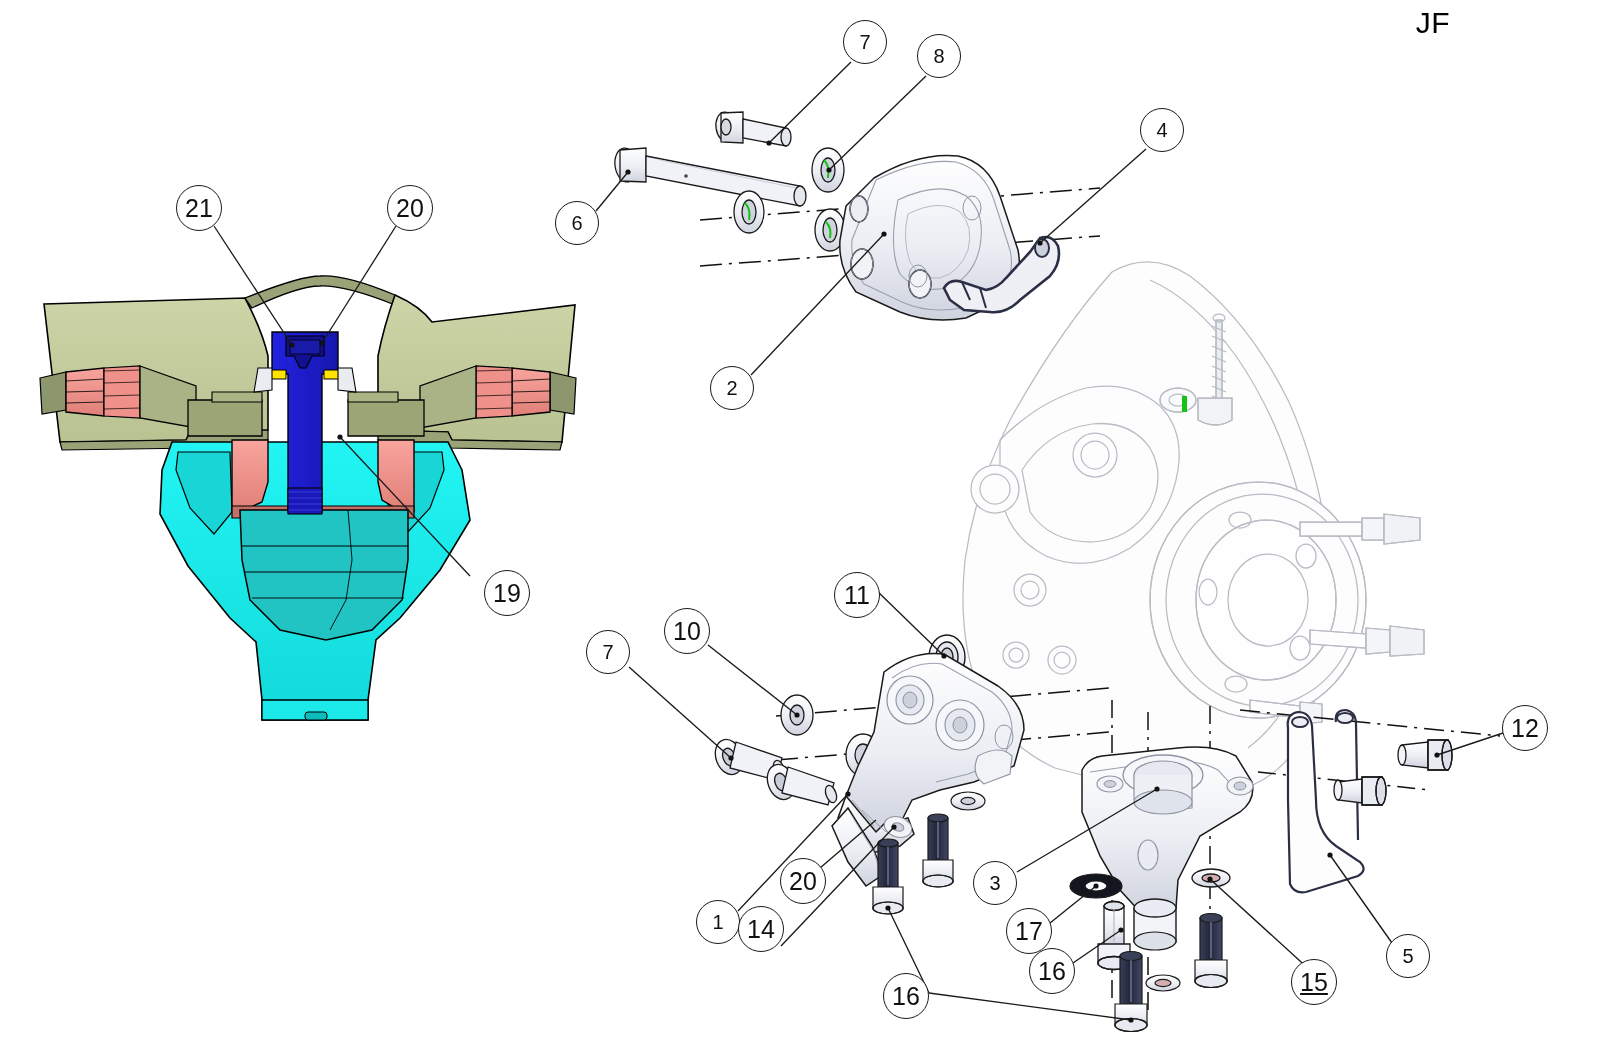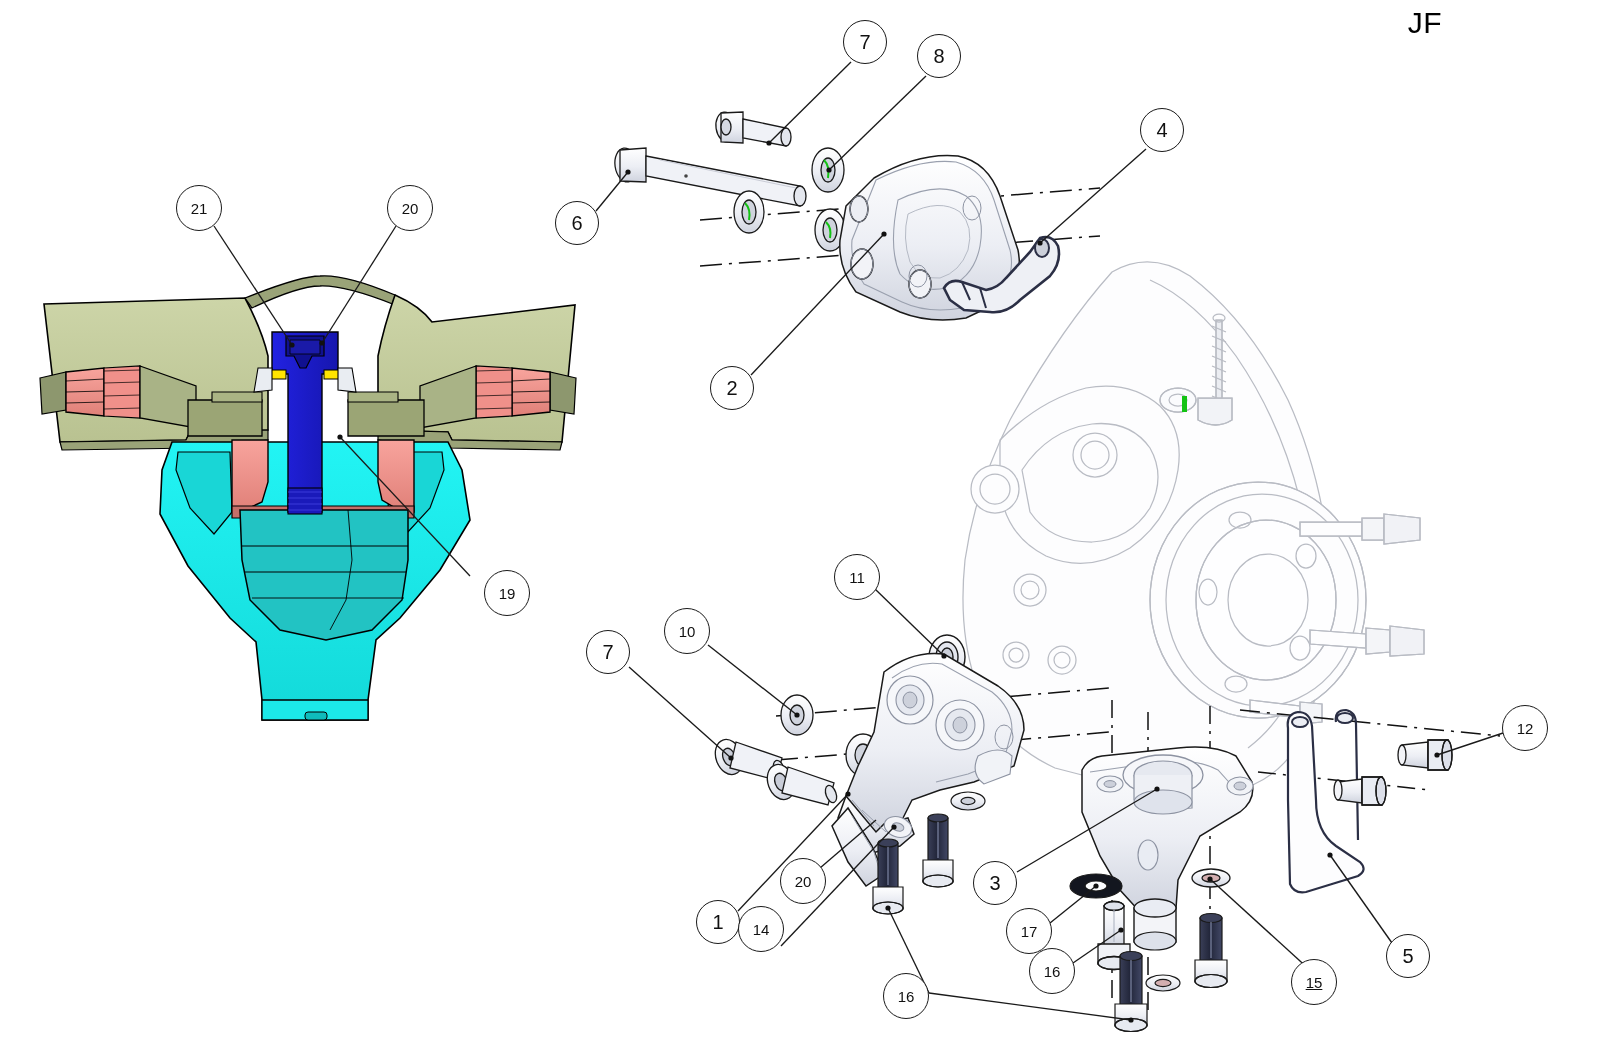--- a/index.html
+++ b/index.html
@@ -1,28 +1,28 @@
 <!DOCTYPE html>
 <html><head>
 <meta charset="utf-8">
 <style>
   html,body{margin:0;padding:0;background:#ffffff;}
   body{width:1600px;height:1054px;overflow:hidden;font-family:"Liberation Sans",sans-serif;}
-  #sheet{position:relative;width:1460px;height:1054px;background:#fff;}
+  #sheet{position:relative;width:1460px;height:1054px;background:#fff;padding-left:8px;}
   #vec{position:absolute;left:0;top:0;width:1600px;height:1054px;}
   .sheet-label{
     position:absolute;right:18px;top:6px;font-size:30px;color:#000;
     font-family:"Liberation Sans",sans-serif;letter-spacing:.5px;
   }
   
   .callout{
     position:absolute;width:46px;height:46px;border-radius:50%;
     border:1.6px solid #1a1a1a;background:#fff;
     display:flex;align-items:center;justify-content:center;
-    font-size:15px;color:#111;font-family:"Liberation Sans",sans-serif;
+    font-size:25px;color:#111;font-family:"Liberation Sans",sans-serif;
     box-sizing:border-box;z-index:5;
   }
   .callout.sm{width:44px;height:44px;font-size:20px;}
 </style>
 </head>
 <body>
 
 <div id="sheet">
 
   <svg id="vec" viewBox="0 0 1600 1054">
@@ -527,21 +527,21 @@
 
   <div id="callouts">
       <div class="callout" style="left: 176px; top: 185px;">21</div>
       <div class="callout" style="left: 387px; top: 185px;">20</div>
       <div class="callout" style="left: 484px; top: 570px;">19</div>
       <div class="callout sm" style="left: 843px; top: 20px;">7</div>
       <div class="callout sm" style="left: 917px; top: 34px;">8</div>
       <div class="callout sm" style="left: 1140px; top: 108px;">4</div>
       <div class="callout sm" style="left: 555px; top: 201px;">6</div>
       <div class="callout sm" style="left: 710px; top: 366px;">2</div>
-      <div class="callout" style="left: 834px; top: 554px;">11</div>
+      <div class="callout" style="left: 834px; top: 572px;">11</div>
       <div class="callout" style="left: 664px; top: 608px;">10</div>
       <div class="callout sm" style="left: 586px; top: 630px;">7</div>
       <div class="callout sm" style="left: 696px; top: 900px;">1</div>
       <div class="callout" style="left: 780px; top: 858px;">20</div>
       <div class="callout" style="left: 738px; top: 906px;">14</div>
       <div class="callout" style="left: 883px; top: 973px;">16</div>
       <div class="callout sm" style="left: 973px; top: 861px;">3</div>
       <div class="callout" style="left: 1006px; top: 908px;">17</div>
       <div class="callout" style="left: 1029px; top: 948px;">16</div>
       <div class="callout" style="left: 1291px; top: 959px; text-decoration: underline;">15</div>

